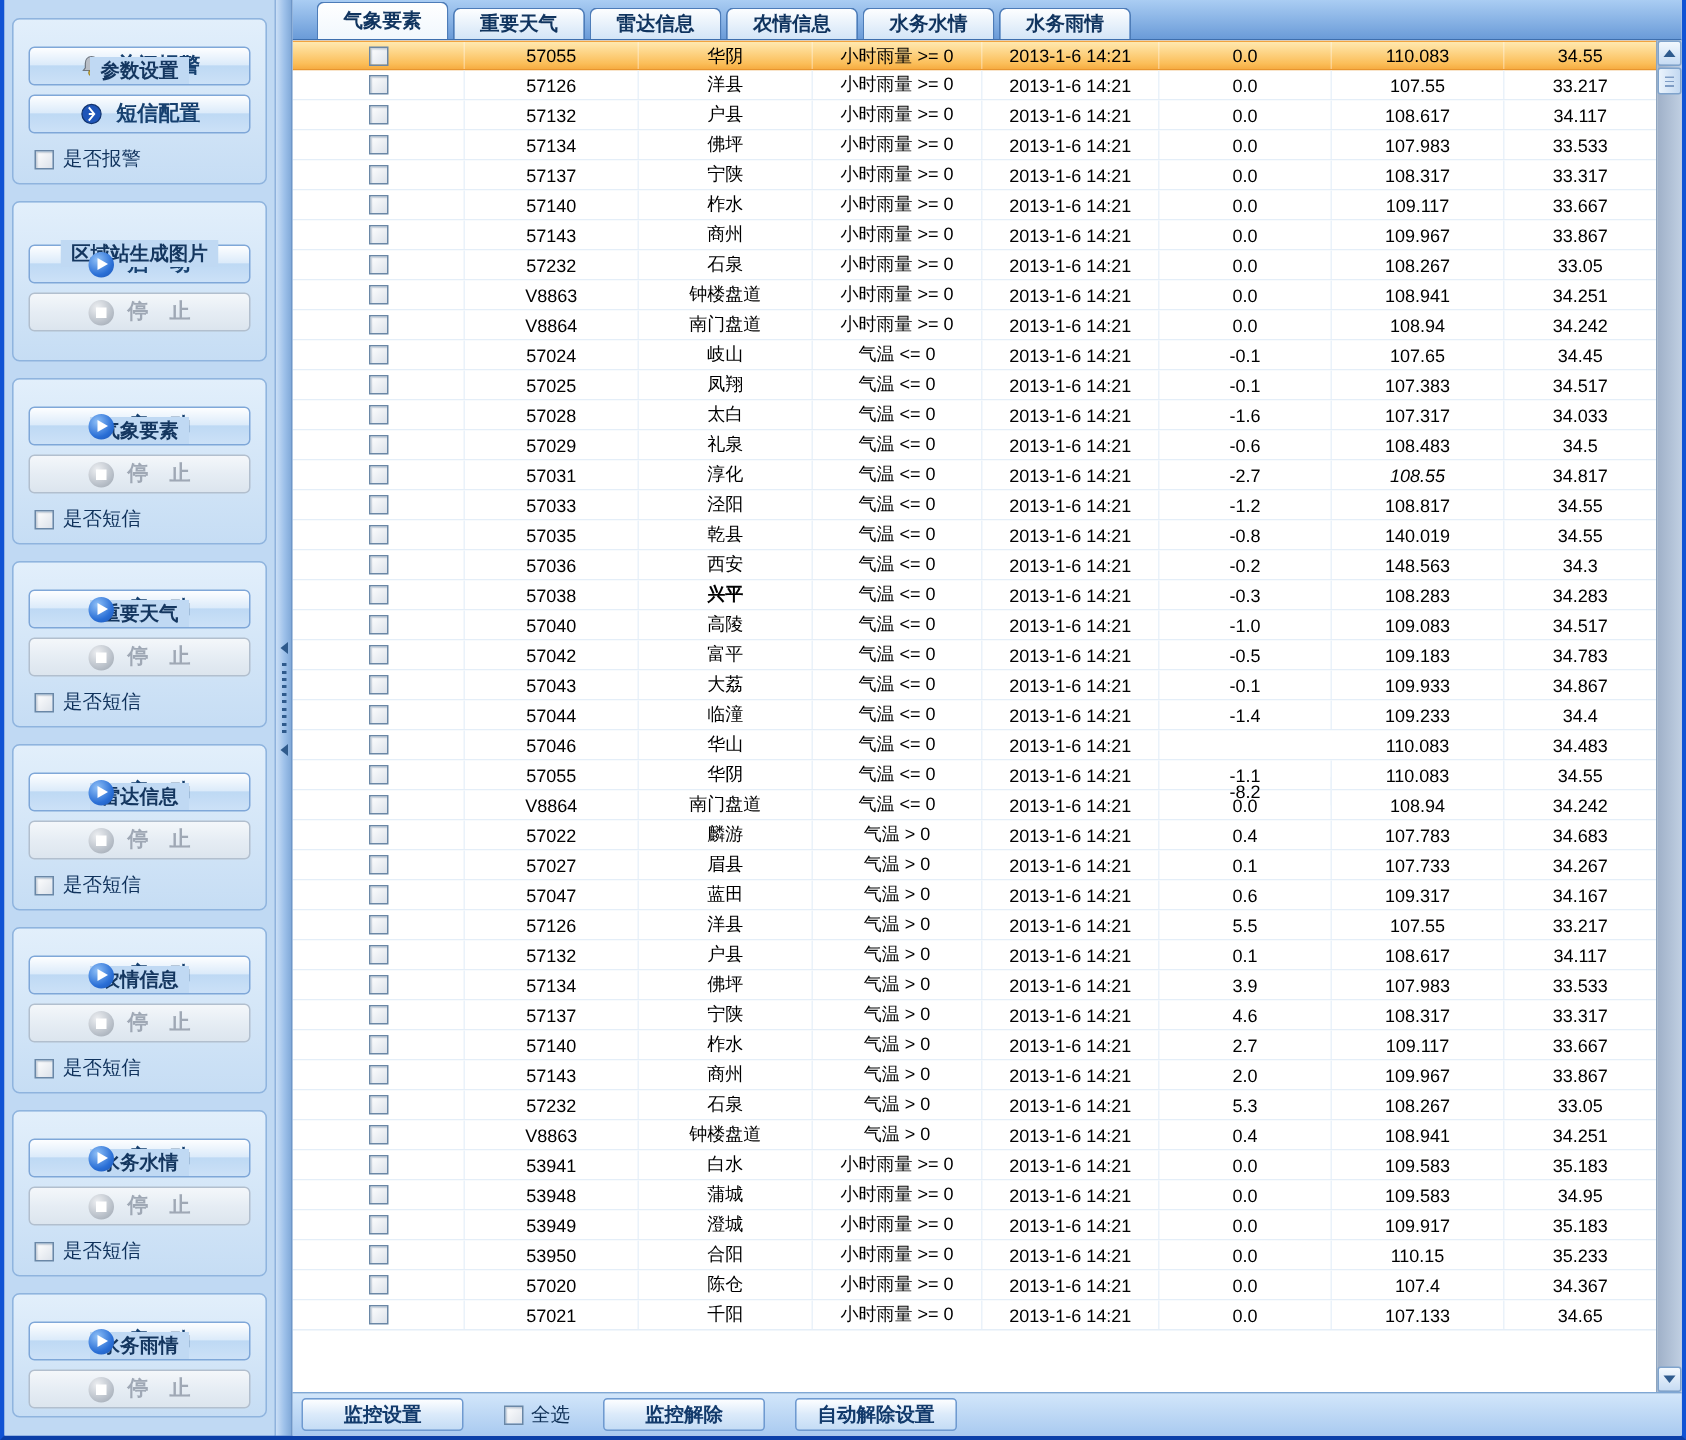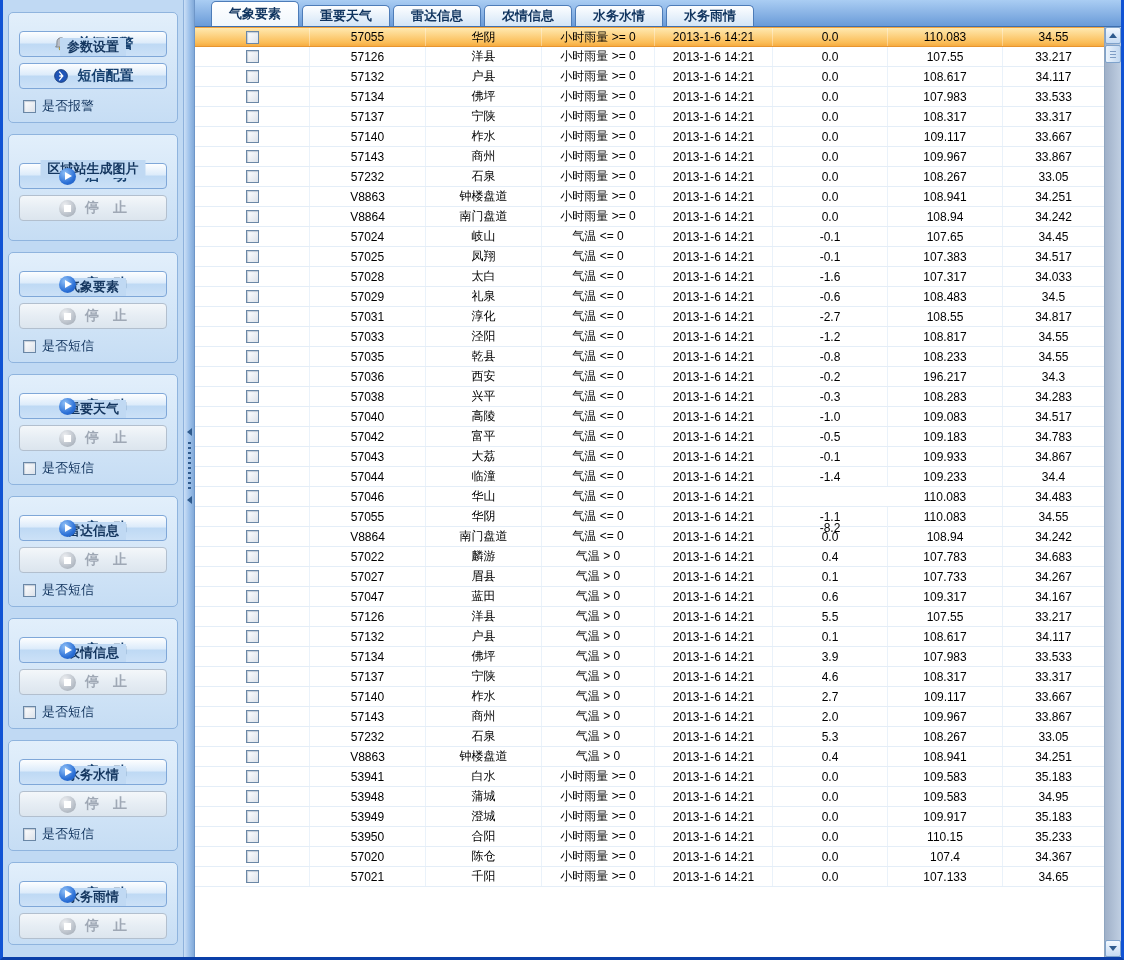--- a/index.html
+++ b/index.html
@@ -430,21 +430,21 @@
               </div>
               <div class="trow">
                 <div class="tcell" style="width: 115px;">
                   <span class="cb"></span>
                 </div>
                 <div class="tcell" style="width: 116px;">57031</div>
                 <div class="tcell" style="width: 116px;">淳化</div>
                 <div class="tcell" style="width: 113px;">气温 &lt;= 0</div>
                 <div class="tcell" style="width: 118px;">2013-1-6 14:21</div>
                 <div class="tcell" style="width: 115px;">-2.7</div>
-                <div class="tcell" style="width: 115px;">108.55</div>
+                <div class="tcell" style="width: 115px; font-style: italic;">108.55</div>
                 <div class="tcell flex">34.817</div>
               </div>
               <div class="trow">
                 <div class="tcell" style="width: 115px;">
                   <span class="cb"></span>
                 </div>
                 <div class="tcell" style="width: 116px;">57033</div>
                 <div class="tcell" style="width: 116px;">泾阳</div>
                 <div class="tcell" style="width: 113px;">气温 &lt;= 0</div>
                 <div class="tcell" style="width: 118px;">2013-1-6 14:21</div>
@@ -454,41 +454,41 @@
               </div>
               <div class="trow">
                 <div class="tcell" style="width: 115px;">
                   <span class="cb"></span>
                 </div>
                 <div class="tcell" style="width: 116px;">57035</div>
                 <div class="tcell" style="width: 116px;">乾县</div>
                 <div class="tcell" style="width: 113px;">气温 &lt;= 0</div>
                 <div class="tcell" style="width: 118px;">2013-1-6 14:21</div>
                 <div class="tcell" style="width: 115px;">-0.8</div>
-                <div class="tcell" style="width: 115px;">108.233</div>
+                <div class="tcell" style="width: 115px;">140.019</div>
                 <div class="tcell flex">34.55</div>
               </div>
               <div class="trow">
                 <div class="tcell" style="width: 115px;">
                   <span class="cb"></span>
                 </div>
                 <div class="tcell" style="width: 116px;">57036</div>
                 <div class="tcell" style="width: 116px;">西安</div>
                 <div class="tcell" style="width: 113px;">气温 &lt;= 0</div>
                 <div class="tcell" style="width: 118px;">2013-1-6 14:21</div>
                 <div class="tcell" style="width: 115px;">-0.2</div>
-                <div class="tcell" style="width: 115px;">196.217</div>
+                <div class="tcell" style="width: 115px;">148.563</div>
                 <div class="tcell flex">34.3</div>
               </div>
               <div class="trow">
                 <div class="tcell" style="width: 115px;">
                   <span class="cb"></span>
                 </div>
                 <div class="tcell" style="width: 116px;">57038</div>
-                <div class="tcell" style="width: 116px;">兴平</div>
+                <div class="tcell" style="width: 116px; font-weight: bold;">兴平</div>
                 <div class="tcell" style="width: 113px;">气温 &lt;= 0</div>
                 <div class="tcell" style="width: 118px;">2013-1-6 14:21</div>
                 <div class="tcell" style="width: 115px;">-0.3</div>
                 <div class="tcell" style="width: 115px;">108.283</div>
                 <div class="tcell flex">34.283</div>
               </div>
               <div class="trow">
                 <div class="tcell" style="width: 115px;">
                   <span class="cb"></span>
                 </div>
@@ -783,16 +783,26 @@
               <span class="arr-up"></span>
             </div>
           <div class="vs-thumb"></div>
           <div class="vs-track"></div>
           <div class="vs-btn">
               <span class="arr-dn"></span>
             </div>
         </div>
       </div>
 
+      <div class="bottombar">
+        <button class="bb-btn">监控设置</button>
+        <div class="cb-row bb-cb">
+          <span class="cb"></span>
+          <span class="cb-label">全选</span>
+        </div>
+        <button class="bb-btn">监控解除</button>
+        <span class="gap40"></span>
+        <button class="bb-btn">自动解除设置</button>
+      </div>
     </div>
 
   </div>
 </div>
 
 </body></html>

